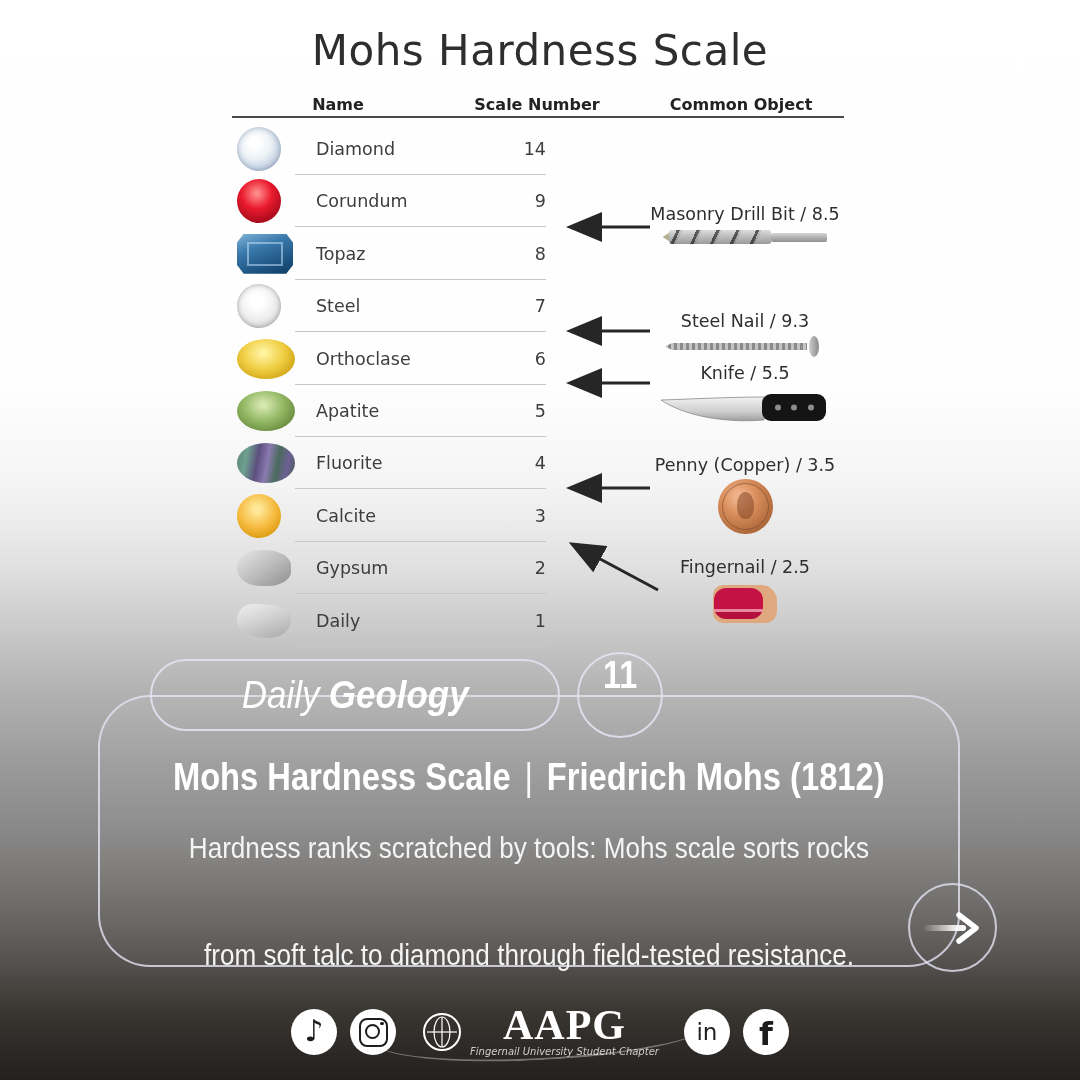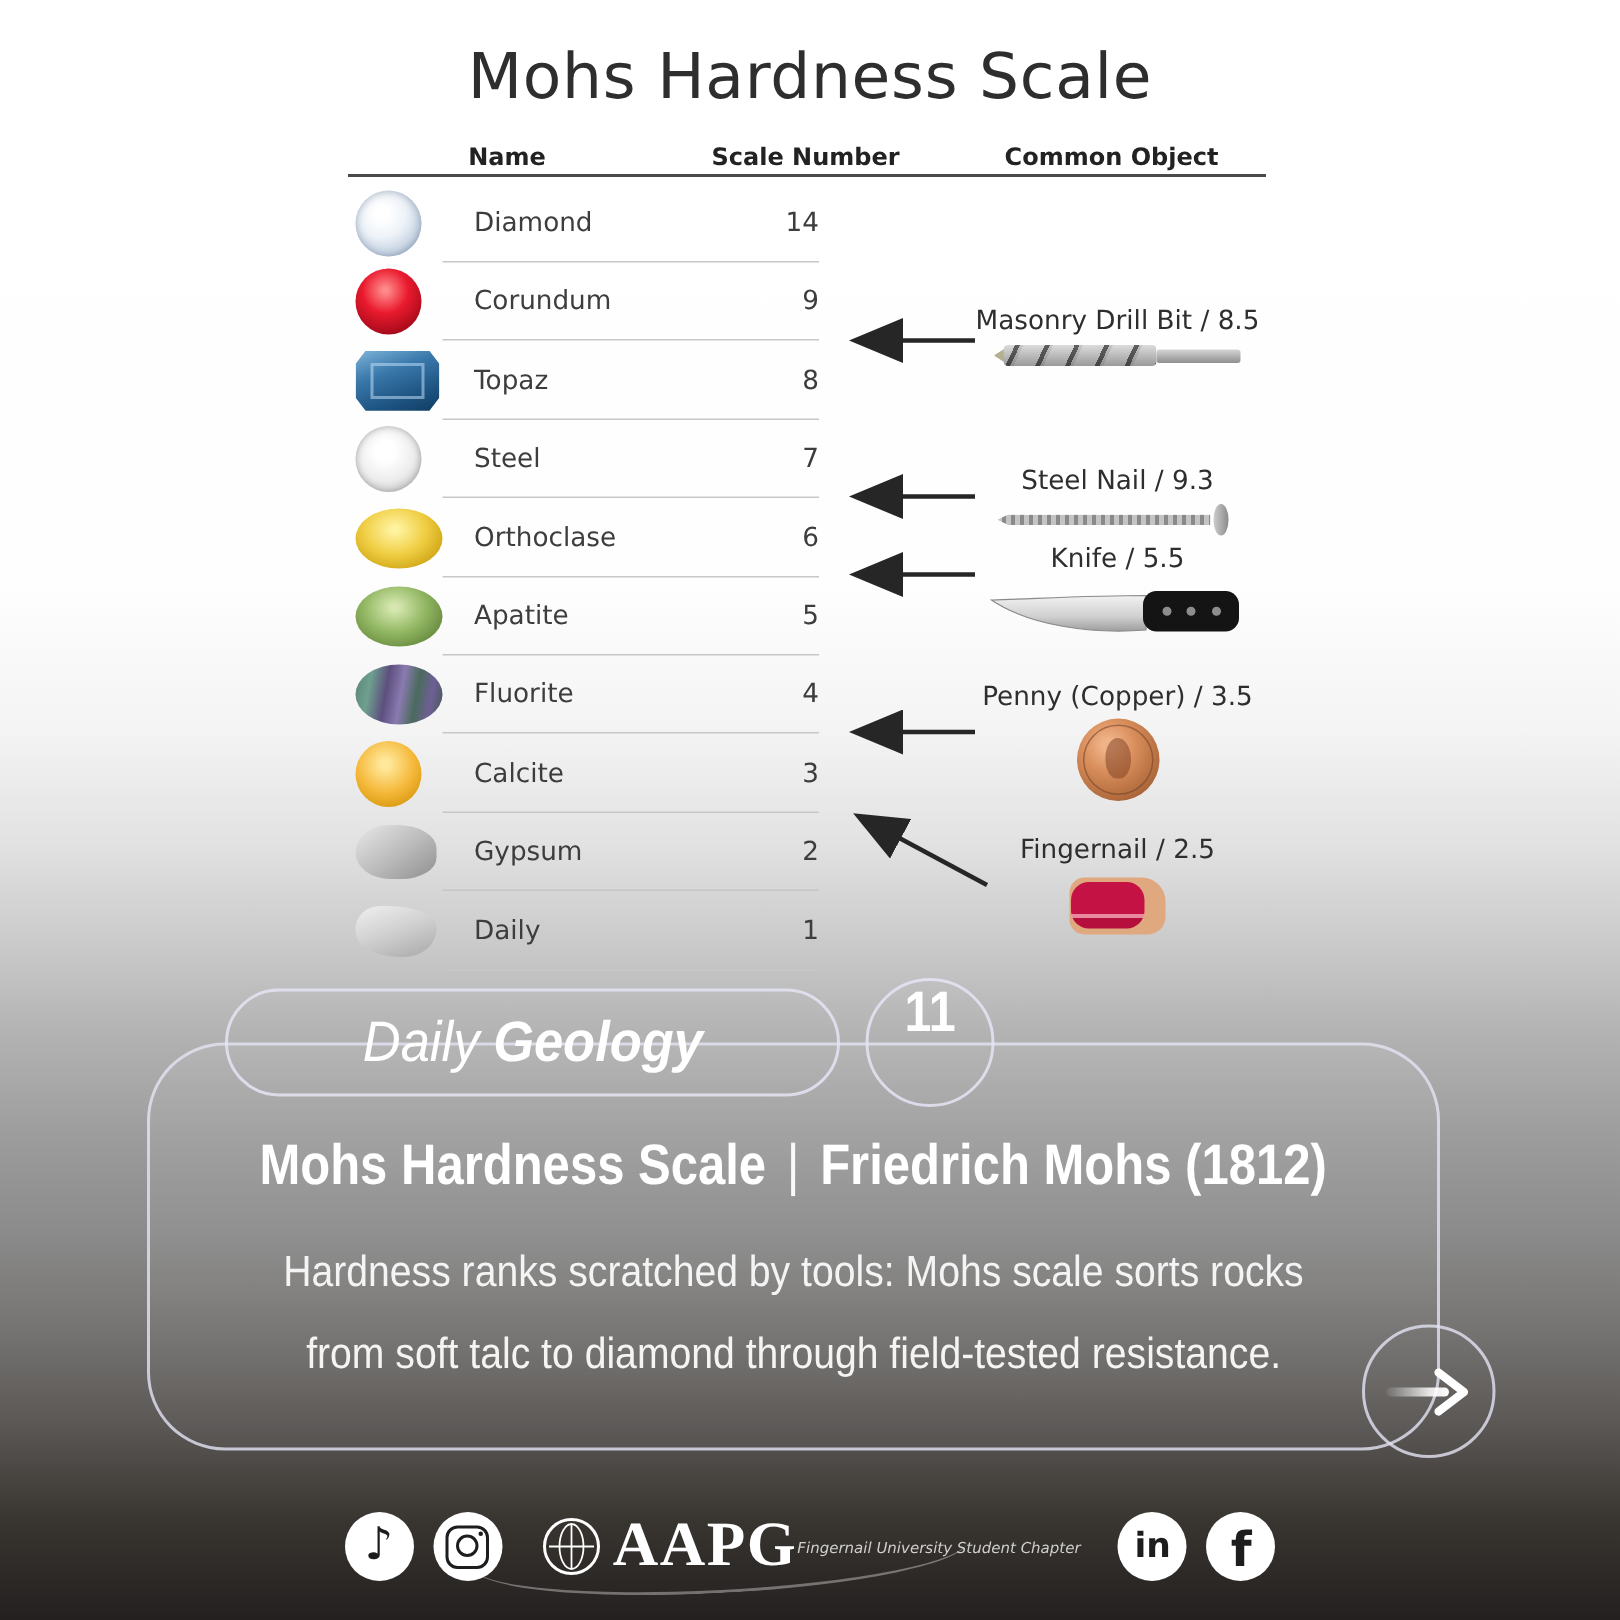--- a/index.html
+++ b/index.html
@@ -87,39 +87,39 @@
     display:flex;justify-content:center;}
   .num-circle span{color:#fff;font-weight:700;font-size:38px;font-family:"Liberation Sans",sans-serif;
     display:inline-block;transform:scaleX(.85);}
   .headline{position:absolute;top:756px;left:98px;width:862px;text-align:center;color:#fff;
     font-family:"Liberation Sans",sans-serif;font-weight:700;font-size:38px;white-space:nowrap;}
   .headline .squeeze{display:inline-block;transform:scaleX(.86);}
   .headline .sep{font-weight:400;margin:0 16px;opacity:.95;}
   .desc{position:absolute;left:98px;width:862px;text-align:center;color:#f4f4f4;
     font-family:"Liberation Sans",sans-serif;font-size:29px;white-space:nowrap;}
   .desc .squeeze{display:inline-block;transform:scaleX(.9);}
-  .desc1{top:832px}.desc2{top:887px}
+  .desc1{top:832px}.desc2{top:939px}
   .next-btn{position:absolute;left:908px;top:883px;width:89px;height:89px;box-sizing:border-box;
     border:2px solid rgba(228,228,244,.8);border-radius:50%;
     display:flex;align-items:center;justify-content:center;background:transparent;cursor:pointer;}
   
   .social{position:absolute;top:1008px;left:0;width:1080px;display:flex;
     justify-content:center;align-items:center;gap:13px;}
   .sicon{width:46px;height:46px;border-radius:50%;background:#fff;color:#1d1d1d;
     display:flex;align-items:center;justify-content:center;cursor:pointer;flex:0 0 auto;}
   .tiktok-glyph{font-size:30px;font-weight:700;line-height:1;transform:translateY(-1px);}
   .insta-cam{width:25px;height:25px;border:2.5px solid #1d1d1d;border-radius:8px;position:relative;}
   .insta-lens{position:absolute;top:4.5px;left:4.5px;width:11px;height:11px;border:2.5px solid #1d1d1d;border-radius:50%;}
   .insta-dot{position:absolute;top:2px;right:2px;width:3.5px;height:3.5px;background:#1d1d1d;border-radius:50%;}
-  .in-glyph{font-size:23px;font-weight:700;line-height:1;}
+  .in-glyph{font-size:23px;font-weight:400;line-height:1;}
   .fb-glyph{font-size:32px;font-weight:700;line-height:1;transform:translateY(2px);}
   .aapg{display:flex;align-items:center;margin:0 12px;position:relative;}
   .swoosh{position:absolute;left:-45px;top:0;width:330px;height:50px;
     border-bottom:2px solid rgba(255,255,255,.35);border-radius:50%;transform:rotate(-3deg);}
-  .aapg-textwrap{margin-left:7px;display:flex;align-items:center;}
+  .aapg-textwrap{margin-left:7px;display:flex;flex-direction:column;align-items:center;}
   .aapg-word{font-family:"Liberation Serif",serif;font-weight:700;font-size:42px;color:#fff;
     line-height:.85;letter-spacing:1px;}
   .aapg-caption{font-size:10px;color:#cfcfcf;font-style:italic;margin-top:2px;}
 </style>
 </head>
 <body>
 
 <div class="stage">
 
   <div class="ig-title">Mohs Hardness Scale</div>

